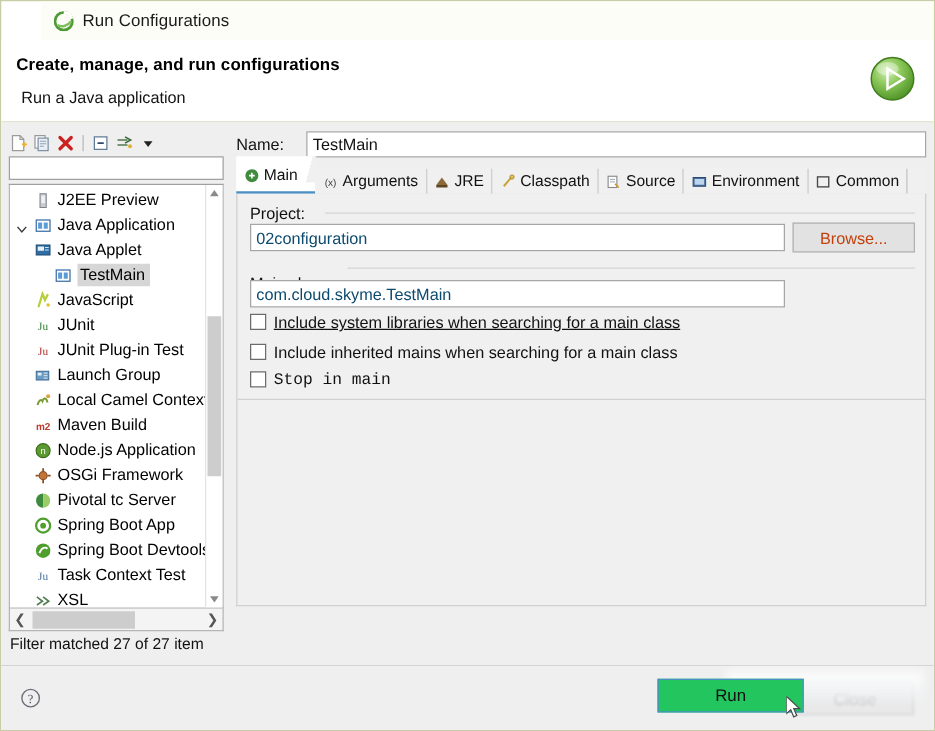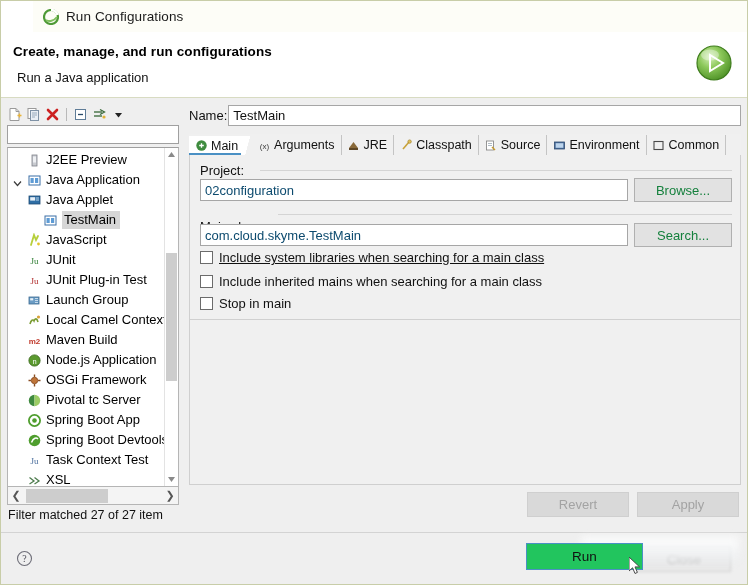--- a/index.html
+++ b/index.html
@@ -200,21 +200,21 @@
   .rightpane {
     position: absolute; left: 188px; top: 6px;
     width: 552px; height: 423px;
   }
   .name-row {
     position: absolute; left: 0; top: 0;
     width: 552px; height: 22px;
     display: flex; align-items: center;
   }
   .name-row .nlabel {
-    font-size: 13px; color: #111; margin-right: 1px;
+    font-size: 13px; color: #111; margin-right: 18px;
   }
   .name-input {
     flex: 1;
     height: 21px;
     box-sizing: border-box;
     border: 1px solid #a6a6a6;
     background: #ffffff;
     font-family: "Liberation Sans", sans-serif;
     font-size: 13px;
     color: #111;
@@ -243,21 +243,21 @@
   }
   .tab .tb-icon {
     width: 14px; height: 14px;
     margin-right: 3px;
     display: flex; align-items: center; justify-content: center;
     flex: 0 0 14px;
   }
   .tab.active {
     background: #ffffff;
     border-right: none;
-    height: 19px;
+    height: 30px;
     padding-right: 14px;
     box-shadow: inset 0 -2px 0 0 #4a90c4;
   }
   .tab.active::after {
     content: "";
     position: absolute;
     right: -1px; top: 0;
     width: 12px; height: 21px;
     background: linear-gradient(105deg, #ffffff 52%, #f0f0f0 53%);
   }
@@ -291,21 +291,21 @@
     padding: 0 4px;
     outline: none;
   }
   .pbtn {
     position: absolute;
     box-sizing: border-box;
     height: 24px;
     border: 1px solid #b0b0b0;
     background: #e2e2e2;
     font-family: "Liberation Sans", sans-serif;
-    font-size: 13px; color: #15803d;
+    font-size: 13px; color: #c2410c;
     display: flex; align-items: center; justify-content: center;
     cursor: default;
   }
   .cbrow {
     position: absolute;
     display: flex; align-items: center;
     font-size: 13px; color: #111;
     white-space: nowrap;
   }
   .cbox {
@@ -737,42 +737,37 @@
         <div class="grp-label" style="left:10px; top:8px;">Project:</div>
         <div class="field-line" style="left:70px; top:15px; width:472px;"></div>
 
         <input class="txt-input" style="left: 10px; top: 24px; width: 428px;" type="text" value="02configuration">
         <div class="pbtn" style="left:444px; top:23px; width:98px;">Browse...</div>
 
         <div class="grp-label" style="left:10px; top:64px;">Main class:</div>
         <div class="field-line" style="left:88px; top:59px; width:454px;"></div>
 
         <input class="txt-input" style="left: 10px; top: 69px; width: 428px;" type="text" value="com.cloud.skyme.TestMain">
-        <div class="pbtn" style="left:444px; top:68px; width:98px;">Search...</div>
 
         <div class="cbrow" style="left:10px; top:95px;text-decoration:underline;">
           <span class="cbox"></span>
           <span>Include system libraries when searching for a main class</span>
         </div>
         <div class="cbrow" style="left:10px; top:119px;">
           <span class="cbox"></span>
           <span>Include inherited mains when searching for a main class</span>
         </div>
-        <div class="cbrow" style="left:10px; top:141px;">
+        <div class="cbrow" style="left:10px; top:141px;font-family:Liberation Mono, monospace;">
           <span class="cbox"></span>
           <span>Stop in main</span>
         </div>
 
         <div class="field-line" style="left:0px; top:164px; width:550px; background:#d0d0d0;"></div>
       </div>
 
-      <div class="footer-btns">
-        <div class="fbtn" style="left:338px; top:0;">Revert</div>
-        <div class="fbtn" style="left:448px; top:0;">Apply</div>
-      </div>
     </div>
   </div>
 
   <div class="bottom-rule"></div>
 
   <div class="bottombar">
     <div class="help-icon">
       <svg width="17" height="17" viewBox="0 0 17 17">
         <circle cx="8.5" cy="8.5" r="7" fill="#efefef" stroke="#6e6e78" stroke-width="1.1"></circle>
         <text x="8.5" y="12" font-size="10" font-family="Liberation Serif, serif" fill="#4a4a55" text-anchor="middle">?</text>

